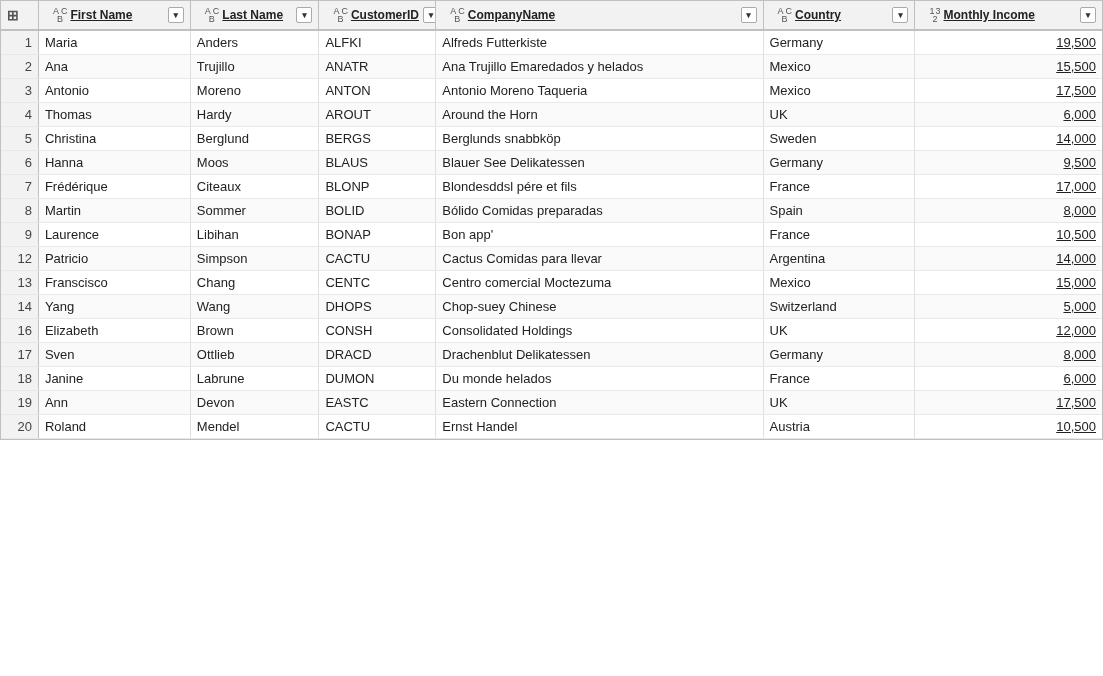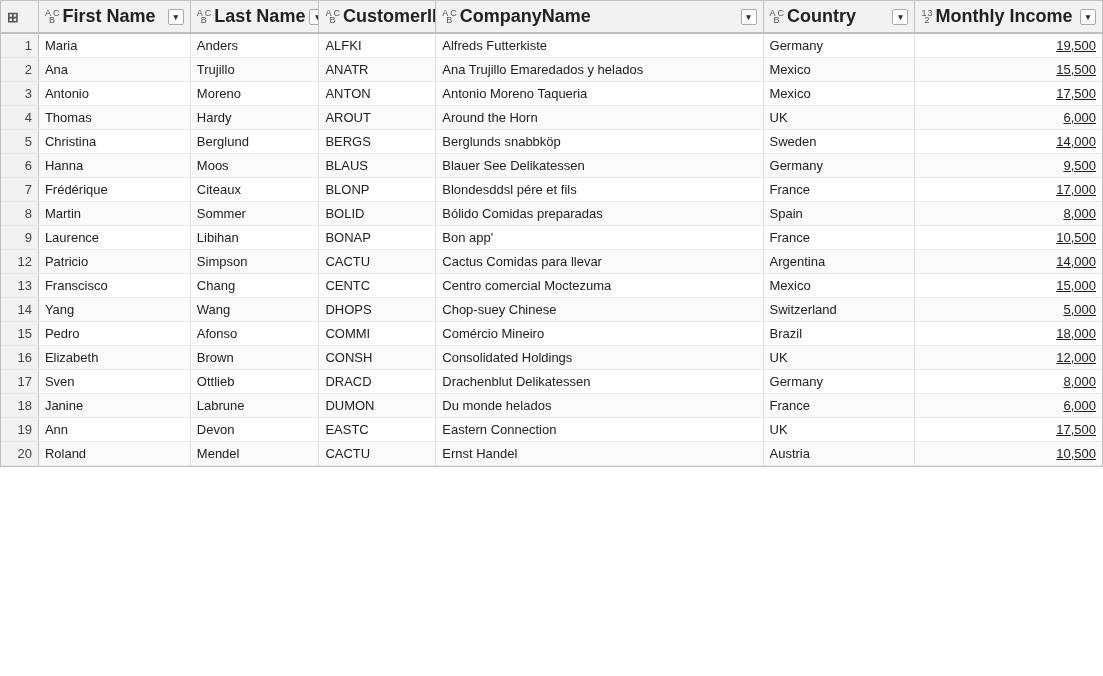--- a/index.html
+++ b/index.html
@@ -36,24 +36,26 @@
     th .th-inner {
       display: flex;
       align-items: center;
       gap: 4px;
     }
     th .type-icon {
       font-size: 11px;
       color: #555;
       font-weight: normal;
       letter-spacing: -1px;
+      margin-left: 8px;
     }
     th .col-label {
       flex: 1;
-      font-size: 18px;
+      font-size: 12px;
+      text-decoration: underline;
     }
     th .filter-btn {
       display: inline-flex;
       align-items: center;
       justify-content: center;
       width: 16px;
       height: 16px;
       border: 1px solid #aaa;
       background: #fff;
       border-radius: 2px;
@@ -262,29 +264,20 @@
         <tr>
           <td class="row-num">14</td>
           <td>Yang</td>
           <td>Wang</td>
           <td>DHOPS</td>
           <td>Chop-suey Chinese</td>
           <td>Switzerland</td>
           <td class="num">5,000</td>
         </tr>
         <tr>
-          <td class="row-num">15</td>
-          <td>Pedro</td>
-          <td>Afonso</td>
-          <td>COMMI</td>
-          <td>Comércio Mineiro</td>
-          <td>Brazil</td>
-          <td class="num">18,000</td>
-        </tr>
-        <tr>
           <td class="row-num">16</td>
           <td>Elizabeth</td>
           <td>Brown</td>
           <td>CONSH</td>
           <td>Consolidated Holdings</td>
           <td>UK</td>
           <td class="num">12,000</td>
         </tr>
         <tr>
           <td class="row-num">17</td>

